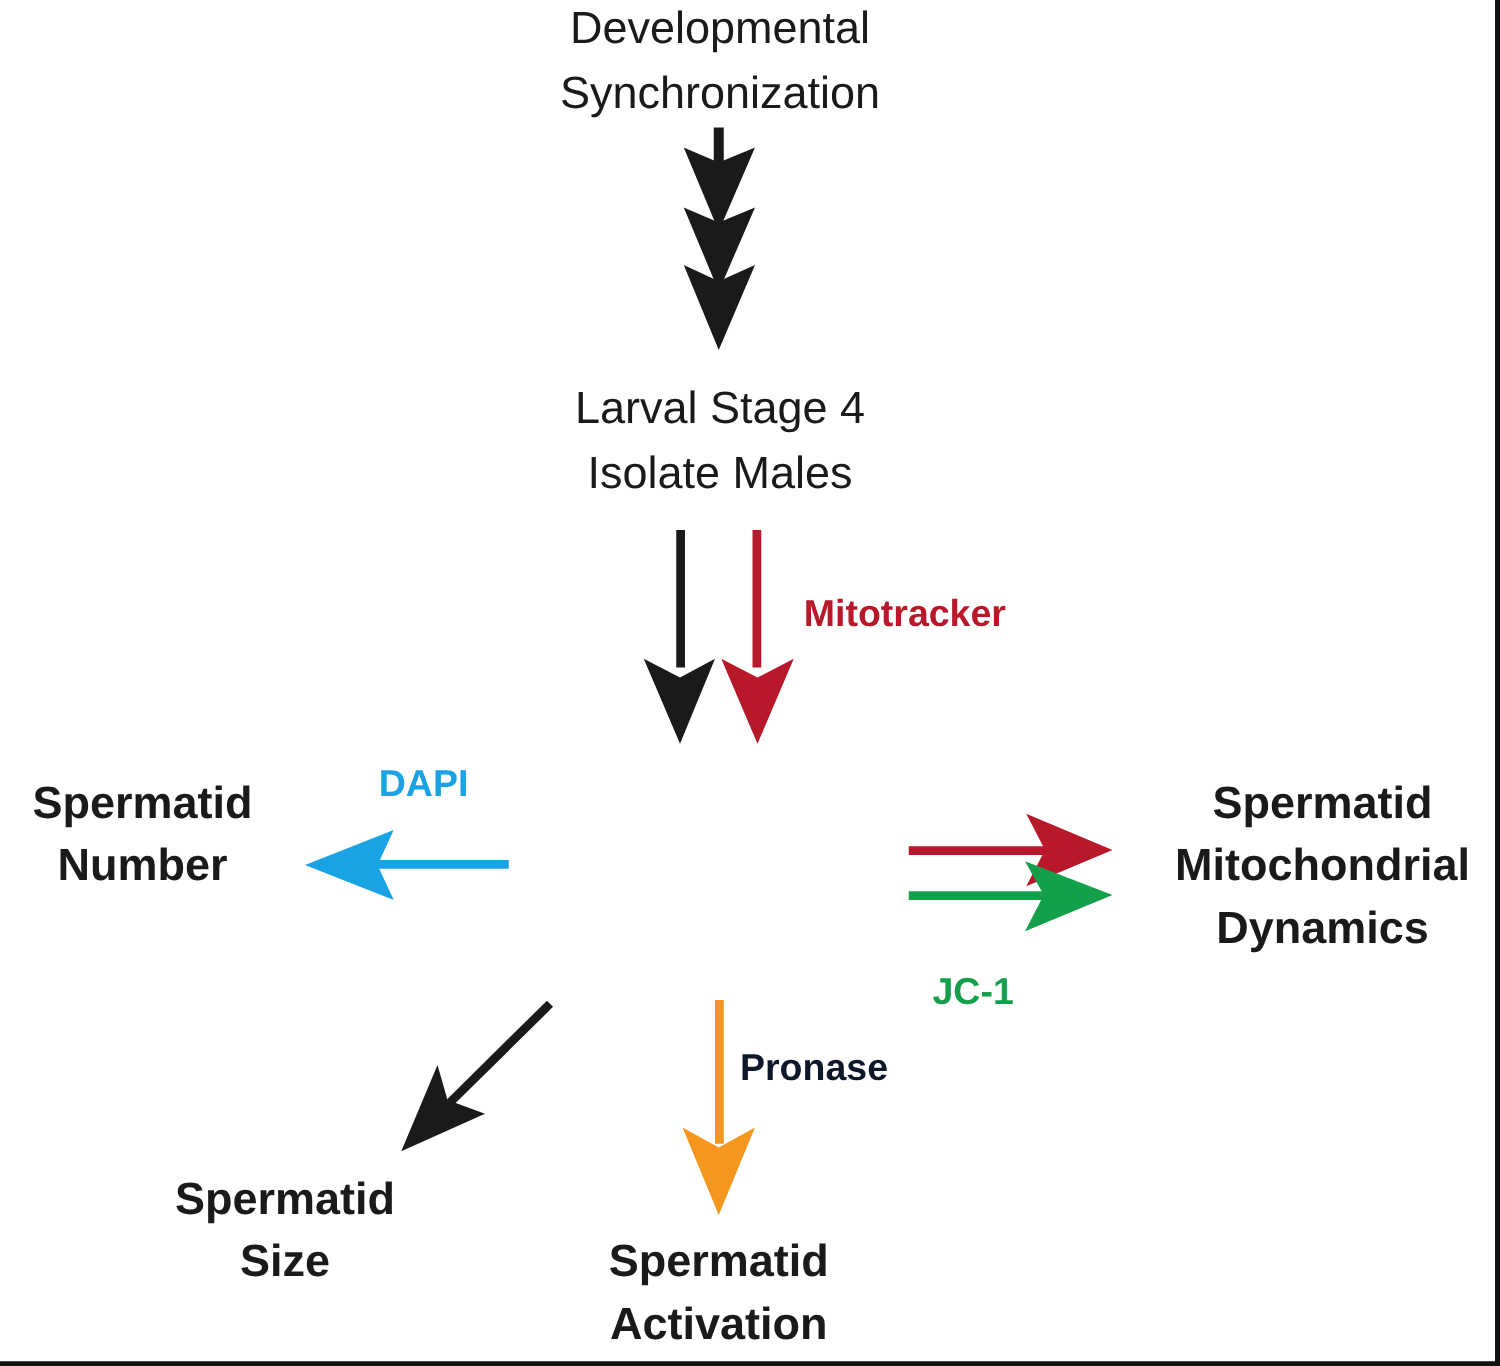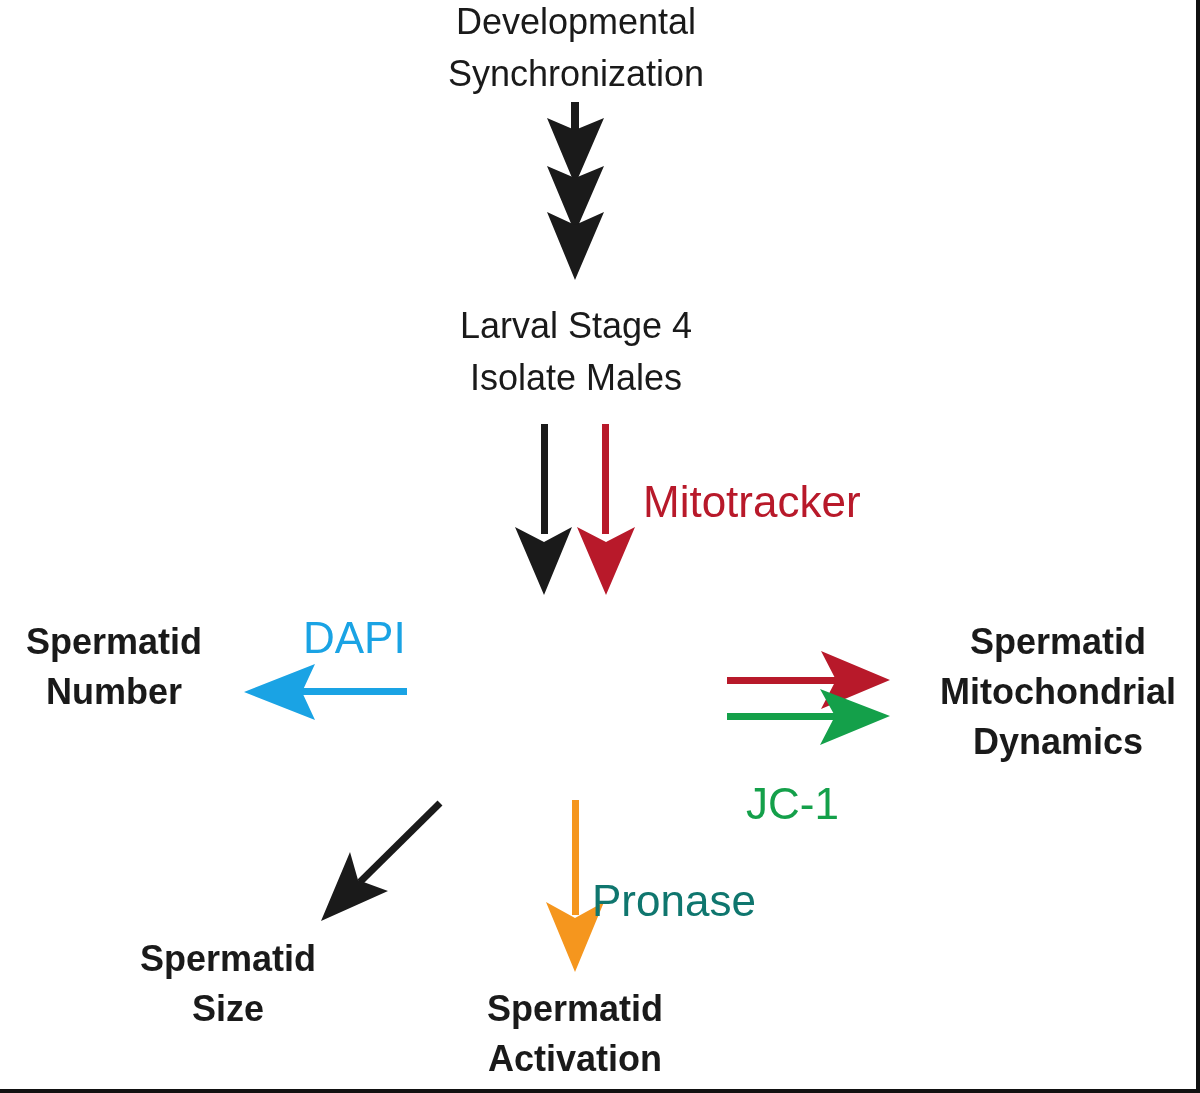--- a/index.html
+++ b/index.html
@@ -12,21 +12,21 @@
     position: absolute;
     font-family: "Liberation Sans", sans-serif;
     text-align: center;
     white-space: nowrap;
     color: #1a1a1a;
     line-height: 1.45;
   }
   .lbl span { display: block; }
   .stage { font-size: 36px; font-weight: normal; line-height: 52px; }
   .out { font-size: 36px; font-weight: bold; line-height: 50px; }
-  .reagent { font-size: 44px; font-weight: normal; }
+  .reagent { font-size: 30px; font-weight: bold; }
 </style>
 </head>
 <body>
 
 <div class="frame">
 
   <svg class="arrows" viewBox="0 0 1200 1093">
 
     <g id="edge0">
       <rect x="571" y="102" width="8" height="30" fill="#1a1a1a"></rect>
@@ -104,17 +104,17 @@
     <span>Spermatid</span>
     <span>Activation</span>
   </div>
 
   <div class="lbl reagent" style="left: 643px; top: 470px; color: rgb(184, 25, 42);">Mitotracker</div>
 
   <div class="lbl reagent" style="left: 303px; top: 606px; color: rgb(26, 163, 228);">DAPI</div>
 
   <div class="lbl reagent" style="left: 746px; top: 748px; color: rgb(20, 160, 74); margin-top: 24px;">JC-1</div>
 
-  <div class="lbl reagent" style="left: 592px; top: 869px; color: #0f766e;">Pronase</div>
+  <div class="lbl reagent" style="left: 592px; top: 833px; color: #0f172a;">Pronase</div>
 
   <div class="frame-border-right"></div>
   <div class="frame-border-bottom"></div>
 </div>
 
 </body></html>

